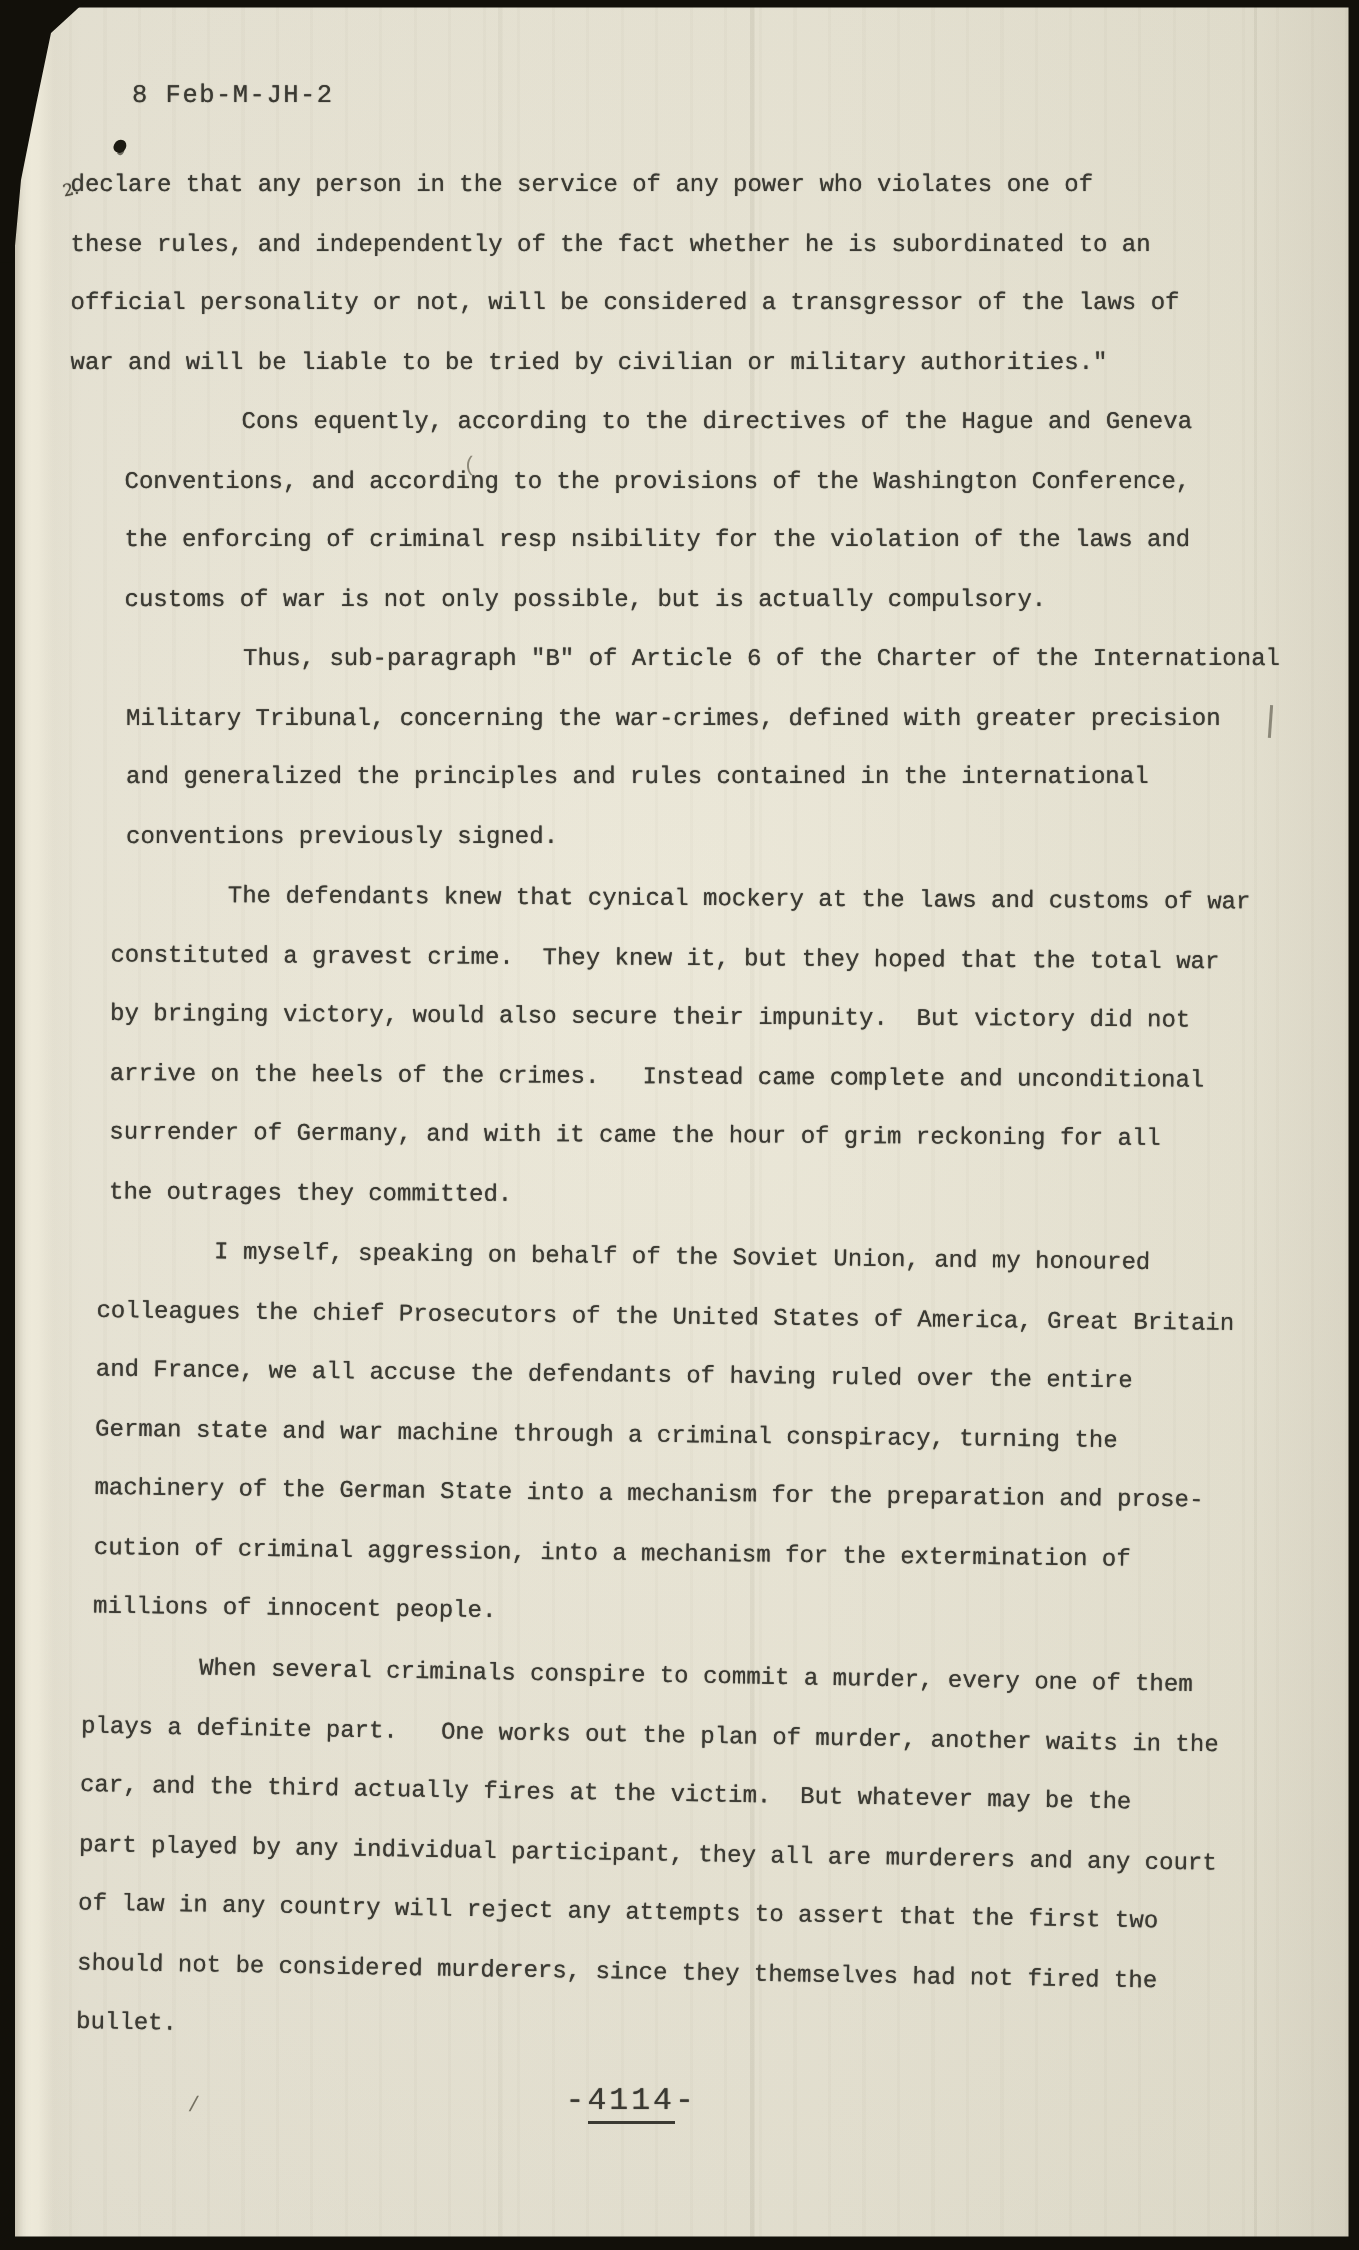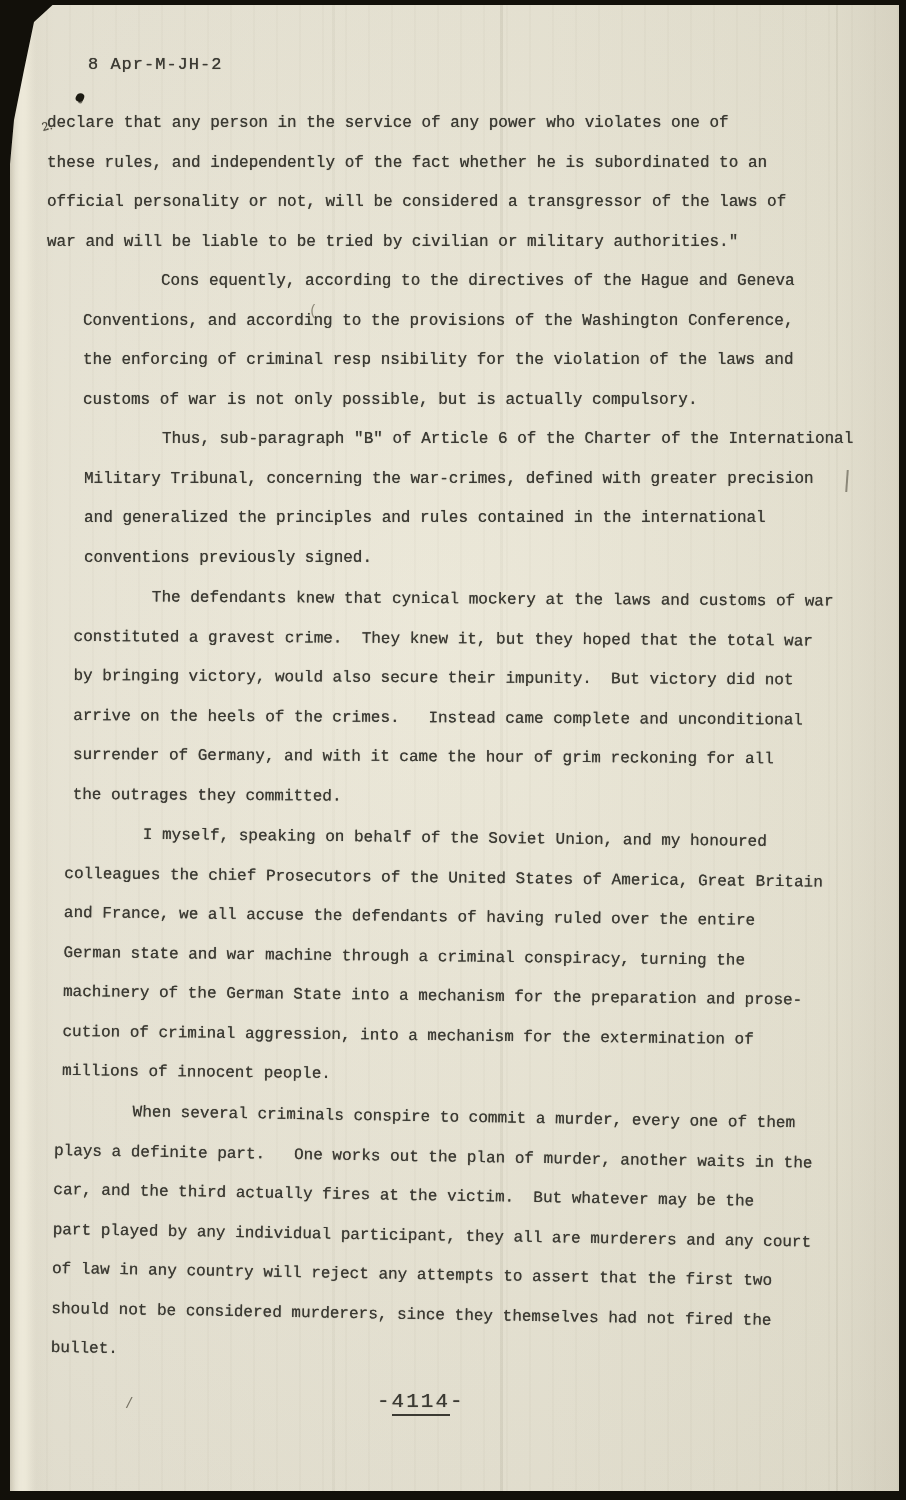--- a/index.html
+++ b/index.html
@@ -72,21 +72,21 @@
   <div class="edge edge-right"></div>
   <div class="edge edge-left"></div>
   <div class="torn-corner"></div>
 
   <div class="ink-dot"></div>
   <span class="margin-note typewritten">2.</span>
   <span class="stray-paren">(</span>
   <span class="stray-slash">/</span>
   <div class="stray-tick"></div>
 
-  <div class="header-line typewritten">8 Apr-M-JH-2</div>
+  <div class="header-line typewritten">8 Feb-M-JH-2</div>
 
   <div class="doc-text typewritten">
     <p class="para para-1">declare that any person in the service of any power who violates one of
 these rules, and independently of the fact whether he is subordinated to an
 official personality or not, will be considered a transgressor of the laws of
 war and will be liable to be tried by civilian or military authorities."</p>
     <p class="para para-2">Cons equently, according to the directives of the Hague and Geneva
 Conventions, and according to the provisions of the Washington Conference,
 the enforcing of criminal resp nsibility for the violation of the laws and
 customs of war is not only possible, but is actually compulsory.</p>

